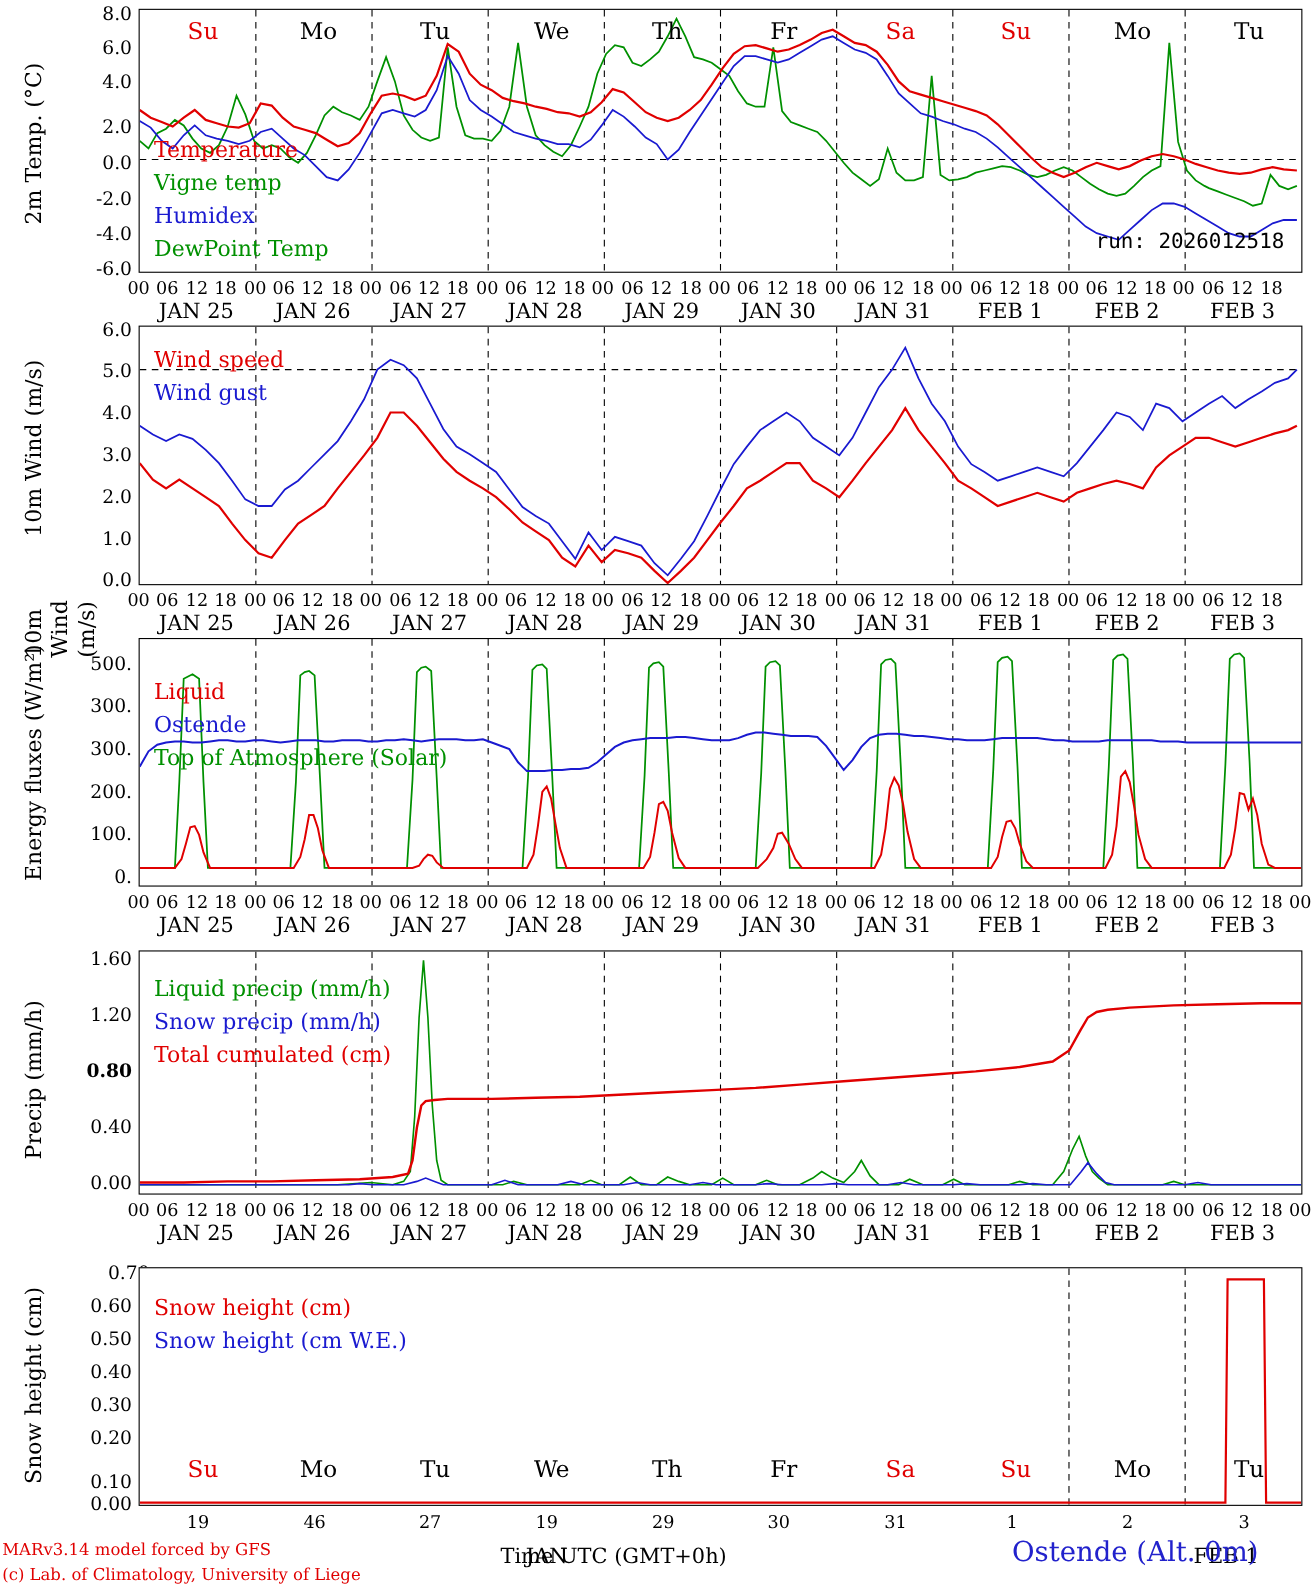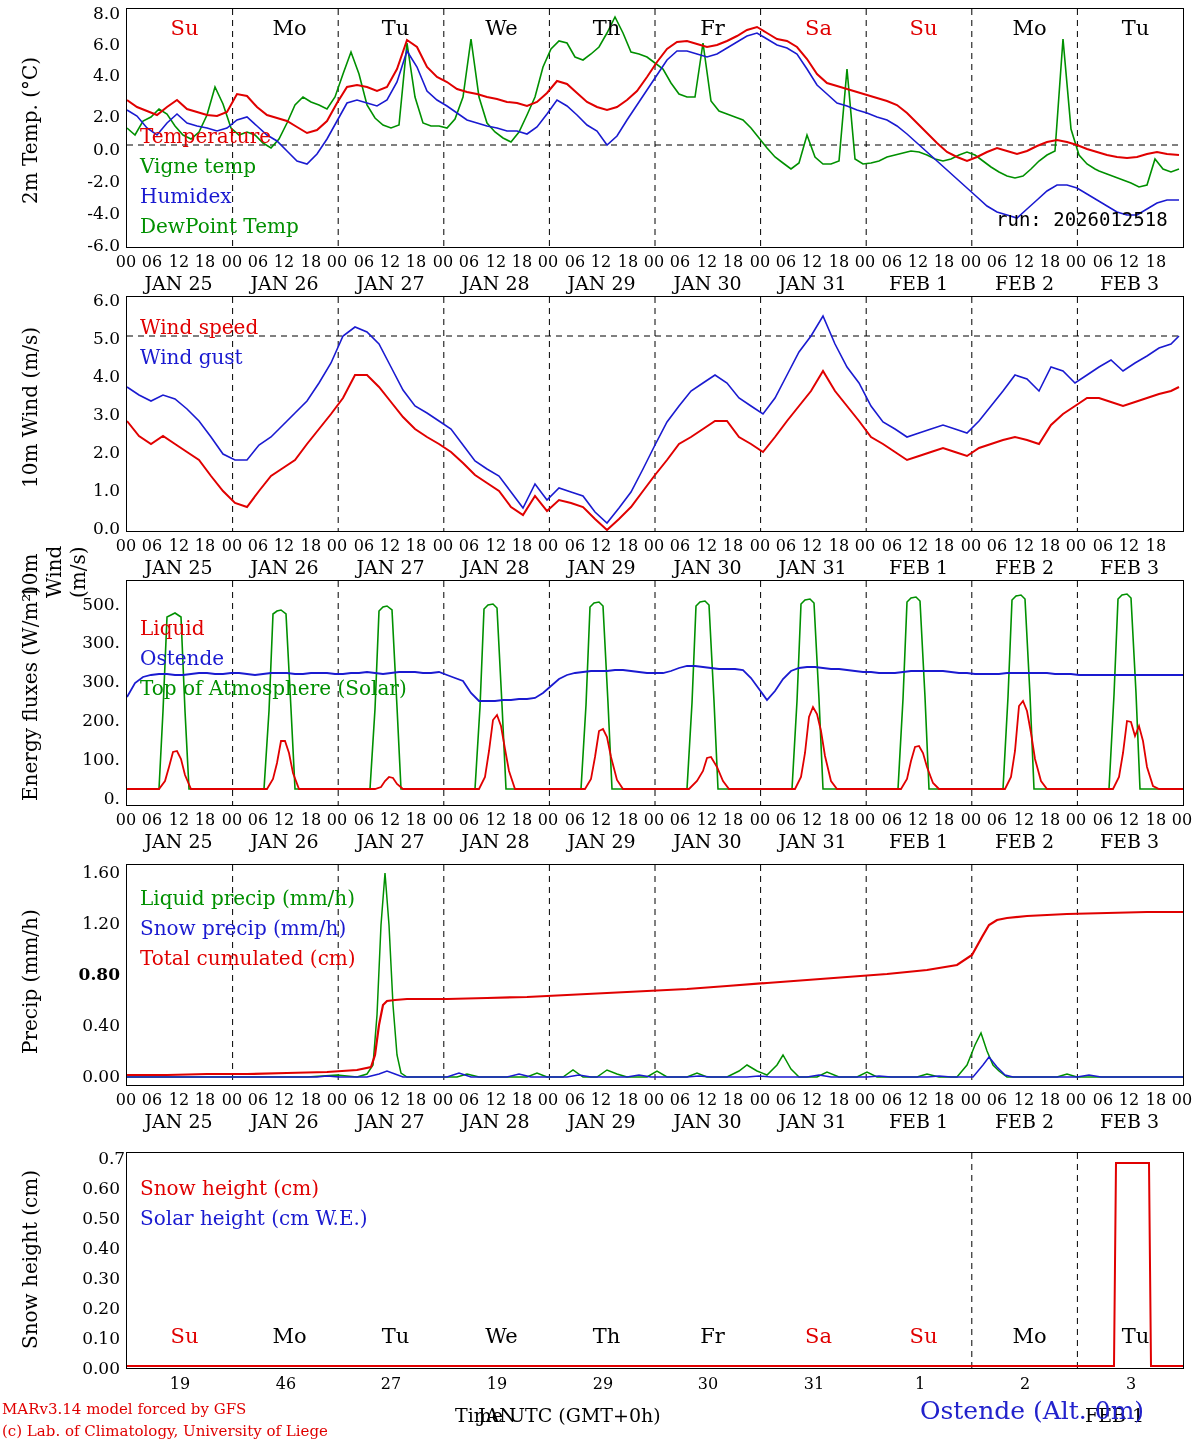--- a/index.html
+++ b/index.html
@@ -410,35 +410,35 @@
 
 <div class="panel" style="top:1134px;height:306px;">
   <div class="ylab" style="left:18px;top:20px;height:210px;width:24px;">Snow height (cm)</div>
 
   <div class="ytick" style="left:68px;top:14px;width:68px;">0.70</div>
   <div class="ytick" style="left:52px;top:44px;width:68px;">0.60</div>
   <div class="ytick" style="left:52px;top:74px;width:68px;">0.50</div>
   <div class="ytick" style="left:52px;top:104px;width:68px;">0.40</div>
   <div class="ytick" style="left:52px;top:134px;width:68px;">0.30</div>
   <div class="ytick" style="left:52px;top:164px;width:68px;">0.20</div>
-  <div class="ytick" style="left:52px;top:194px;width:68px;">0.10</div>
+  <div class="ytick" style="left:52px;top:204px;width:68px;">0.10</div>
   <div class="ytick" style="left:52px;top:224px;width:68px;">0.00</div>
 
   <div class="plotbox" style="left:126px;top:18px;width:1058px;height:217px;">
     <svg width="1056" height="215" viewBox="0 0 1056 215">
       <g stroke="#000" stroke-width="1" stroke-dasharray="6,5" fill="none">
         <line x1="844.8" y1="0" x2="844.8" y2="215"></line>
         <line x1="950.4" y1="0" x2="950.4" y2="215"></line>
       </g>
       <polyline fill="none" stroke="#e00000" stroke-width="2" points="0,213 987,213 989,10 1022,10 1024,213 1056,213"></polyline>
     </svg>
   </div>
 
   <div class="legend red" style="left:140px;top:42px;">Snow height (cm)</div>
-  <div class="legend blue" style="left:140px;top:72px;">Solar height (cm W.E.)</div>
+  <div class="legend blue" style="left:140px;top:72px;">Snow height (cm W.E.)</div>
 
   <div class="daylab" style="left:132px;top:190px;width:105px;color:#e00000;">Su</div>
   <div class="daylab" style="left:237px;top:190px;width:105px;">Mo</div>
   <div class="daylab" style="left:343px;top:190px;width:105px;">Tu</div>
   <div class="daylab" style="left:449px;top:190px;width:105px;">We</div>
   <div class="daylab" style="left:554px;top:190px;width:105px;">Th</div>
   <div class="daylab" style="left:660px;top:190px;width:105px;">Fr</div>
   <div class="daylab" style="left:766px;top:190px;width:105px;color:#e00000;">Sa</div>
   <div class="daylab" style="left:871px;top:190px;width:105px;color:#e00000;">Su</div>
   <div class="daylab" style="left:977px;top:190px;width:105px;">Mo</div>

